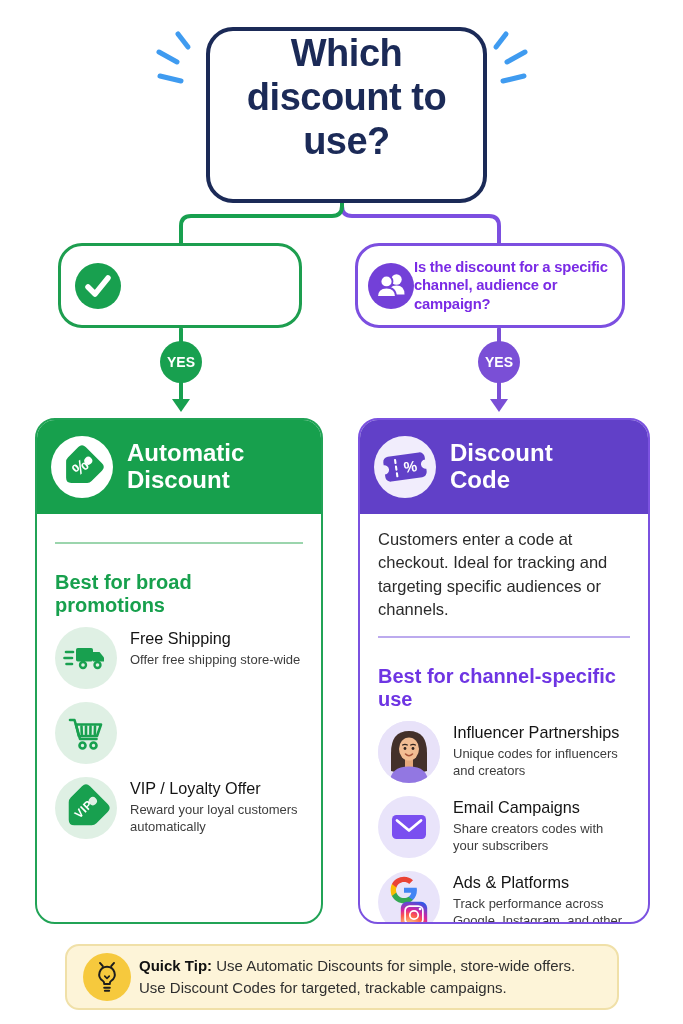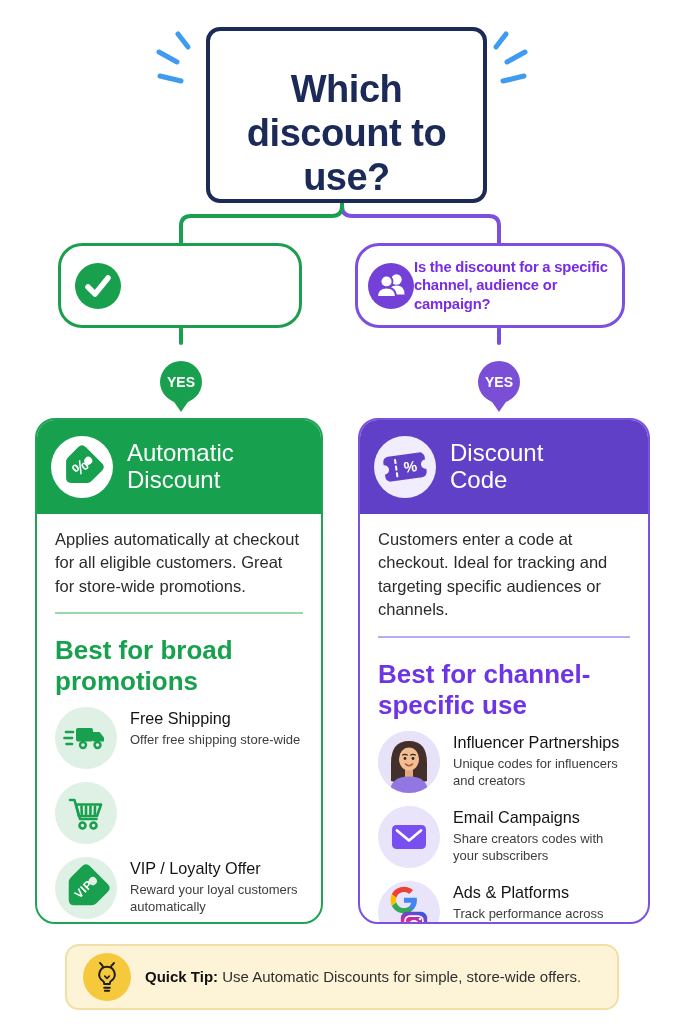--- a/index.html
+++ b/index.html
@@ -6,82 +6,82 @@
   .stage{position:relative;width:683px;height:1024px;background:#ffffff;overflow:hidden;
          font-family:"Liberation Sans","DejaVu Sans",sans-serif;}
   .abs{position:absolute;}
   svg{display:block;}
 
   
   .connectors{position:absolute;left:0;top:0;z-index:1;}
 
   
   .title-box{left:206px;top:27px;width:273px;height:168px;background:#fff;border:4px solid #1b2a57;
-             border-radius:14px;display:flex;align-items:flex-end;justify-content:center;z-index:2;}
+             border-radius:27px;display:flex;align-items:flex-start;justify-content:center;z-index:2;}
   .title-box h1{margin:0;font-size:38px;line-height:1.16;font-weight:700;color:#1b2a57;
                 text-align:center;letter-spacing:-.5px;width:220px;}
 
   
   .spark{z-index:2;}
 
   
   .qbox{top:243px;height:85px;background:#fff;border-radius:24px;display:flex;align-items:center;
         z-index:2;box-sizing:border-box;}
   .qbox.green{left:58px;width:244px;border:3px solid #1d9e4f;padding:0 12px 0 14px;gap:10px;}
   .qbox.purple{left:355px;width:270px;border:3px solid #7c4fe0;padding:0 4px 0 10px;gap:0;}
   .qcircle{width:46px;height:46px;border-radius:50%;flex:none;display:flex;align-items:center;justify-content:center;}
   .qcircle.green{background:#18a04f;}
   .qcircle.purple{background:#7340d8;}
   .qtext{font-weight:700;line-height:1.25;}
   .qbox.green .qtext{color:#17a04d;font-size:15.5px;}
   .qbox.purple .qtext{color:#7a2be5;font-size:14.8px;letter-spacing:-.2px;}
 
   
   .yes{width:42px;height:42px;border-radius:50%;color:#fff;font-weight:700;font-size:14px;
-       display:flex;align-items:center;justify-content:center;top:361px;z-index:3;}
+       display:flex;align-items:center;justify-content:center;top:341px;z-index:3;}
   .yes.green{left:160px;background:#18a04f;}
   .yes.purple{left:478px;background:#7a4fd6;}
 
   
   .card{top:418px;height:506px;background:#fff;border-radius:20px;overflow:hidden;z-index:2;box-sizing:border-box;}
   .card.green{left:35px;width:288px;border:2.5px solid #21a356;}
   .card.purple{left:358px;width:292px;border:2.5px solid #7b52e0;}
   .card-header{height:94px;display:flex;align-items:center;gap:14px;padding:0 12px 0 14px;box-sizing:border-box;}
   .card.green .card-header{background:#17a04d;}
   .card.purple .card-header{background:#6140c8;}
   .hicon{width:62px;height:62px;border-radius:50%;flex:none;position:relative;
          display:flex;align-items:center;justify-content:center;}
   .card.green .hicon{background:#ffffff;}
   .card.purple .hicon{background:#f1edfc;}
-  .card-header h2{margin:0;color:#fff;font-size:24px;line-height:1.12;font-weight:400;width:150px;}
+  .card-header h2{margin:0;color:#fff;font-size:24px;line-height:1.12;font-weight:700;width:150px;}
   .card-body{padding:14px 18px 0 18px;}
   .card-desc{margin:0;font-size:16.5px;line-height:1.42;color:#2b2b2b;}
   .divider{height:0;border-top:2px solid;margin:14px 0 0 0;}
   .card.green .divider{border-color:#9bd5ad;}
   .card.purple .divider{border-color:#bcaaee;}
-  .sec-head{margin:21px 0 10px 0;font-size:26px;font-weight:700;}
+  .sec-head{margin:27px 0 10px 0;font-size:20px;font-weight:700;}
   .card.green .sec-head{color:#17a04d;}
   .card.purple .sec-head{color:#6e35e3;}
   .item{display:flex;gap:13px;margin-bottom:13px;align-items:flex-start;}
   .icircle{width:62px;height:62px;border-radius:50%;flex:none;position:relative;
            display:flex;align-items:center;justify-content:center;}
   .card.green .icircle{background:#dff0e4;}
   .card.purple .icircle{background:#e9e4fa;}
   .item-title{font-size:16.2px;font-weight:400;color:#141414;margin-top:2px;white-space:nowrap;}
   .item-desc{font-size:13px;line-height:1.32;color:#3d3d3d;margin-top:3px;}
 
   
   .pct{position:absolute;color:#fff;font-weight:700;}
   .pct.tag{font-size:17px;left:50%;top:50%;transform:translate(-58%,-46%) rotate(-40deg);}
   .pct.ticket{font-size:15px;left:50%;top:50%;transform:translate(-10%,-54%) rotate(-8deg);}
   .pct.vip{font-size:11.5px;letter-spacing:.5px;left:50%;top:50%;transform:translate(-62%,-40%) rotate(-45deg);}
 
   
   .tip{left:65px;top:944px;width:554px;min-height:64px;background:#fdf4d8;border:2px solid #f0e0a8;
-       border-radius:14px;display:flex;align-items:center;gap:14px;padding:7px 14px 7px 16px;
+       border-radius:14px;display:flex;align-items:center;gap:8px;padding:7px 14px 7px 16px;
        box-sizing:border-box;z-index:2;}
   .tip-bulb{width:48px;height:48px;border-radius:50%;background:#f6c93d;flex:none;
             display:flex;align-items:center;justify-content:center;}
   .tip-text{font-size:15px;line-height:1.45;color:#2f2f2f;}
   .tip-text .lbl{font-weight:700;color:#111;}
   .tip-text .l2{display:block;}
 </style>
 </head>
 <body>
 
@@ -147,21 +147,20 @@
           <g transform="rotate(135 22 22)">
             <path d="M6,11 Q6,6 11,6 L25,6 Q27.5,6 29.2,7.7 L40,18.5 Q43.5,22 40,25.5 L29.2,36.3 Q27.5,38 25,38 L11,38 Q6,38 6,33 Z" fill="#17a04d"></path>
             <circle cx="13.5" cy="22" r="3.8" fill="#ffffff"></circle>
           </g>
         </svg>
         <span class="pct tag">%</span>
       </div>
       <h2>Automatic Discount</h2>
     </div>
     <div class="card-body">
-      <p class="card-desc">Applies automatically at checkout for all eligible customers. Great for store-wide promotions.</p>
       <div class="divider"></div>
       <div class="sec-head">Best for broad promotions</div>
 
       <div class="item">
         <div class="icircle">
           <svg width="46" height="38" viewBox="0 0 46 38">
             <g stroke="#18a04f" stroke-width="2.6" stroke-linecap="round">
               <line x1="3" y1="13" x2="10" y2="13"></line>
               <line x1="1.5" y1="19" x2="9" y2="19"></line>
               <line x1="3.5" y1="25" x2="9" y2="25"></line>
@@ -316,16 +315,17 @@
           <path d="M16,8 a8.2,8.2 0 0 1 4.6,15 c-.9,.62-1.6,1.7-1.6,2.8 v.7 h-6 v-.7 c0,-1.1-.7,-2.18-1.6,-2.8 A8.2,8.2 0 0 1 16,8 Z"></path>
           <path d="M13.6,18 L16,20.4 L18.4,18" stroke-width="1.7"></path>
           <line x1="13" y1="30.5" x2="19" y2="30.5"></line>
           <line x1="13.7" y1="33.6" x2="18.3" y2="33.6"></line>
         </g>
       </svg>
     </div>
     <div class="tip-text">
       <span class="lbl">Quick Tip:</span>
       <span>Use Automatic Discounts for simple, store-wide offers.</span>
+      <span class="l2">Use Discount Codes for targeted, trackable campaigns.</span>
     </div>
   </div>
 
 </div>
 
 </body></html>

